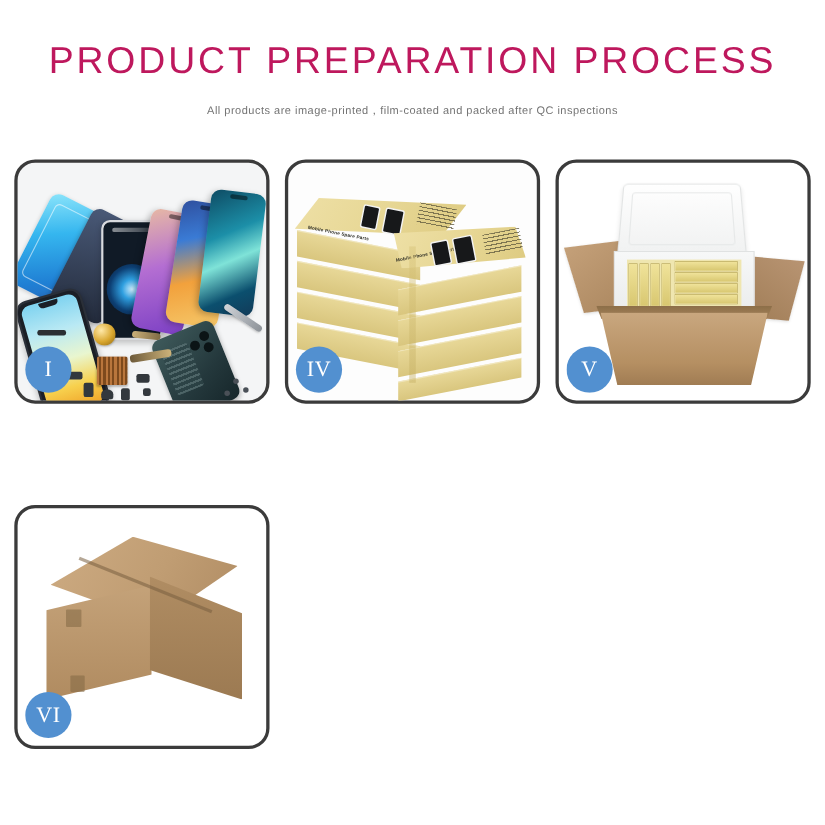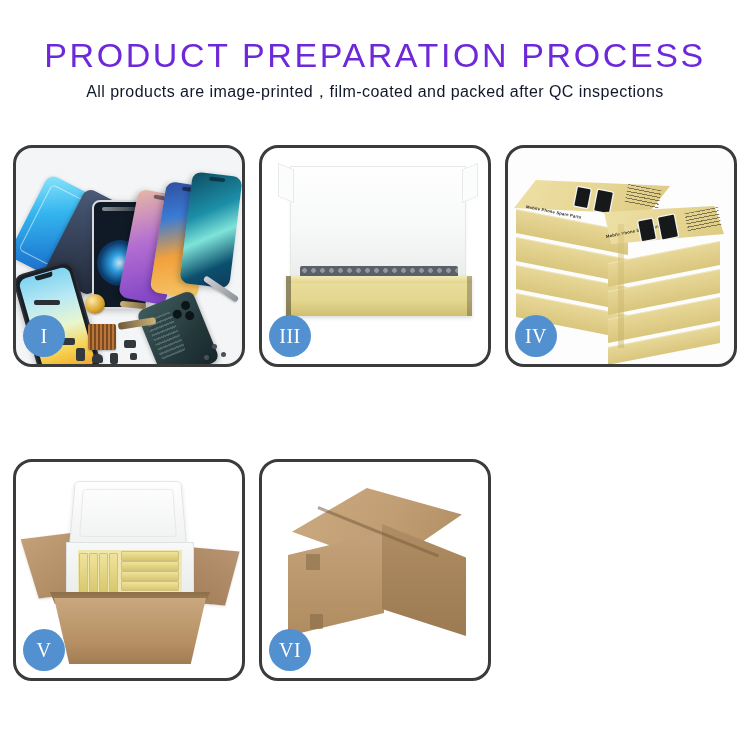--- a/index.html
+++ b/index.html
@@ -10,30 +10,30 @@
     overflow:hidden;
     position:relative;
   }
 
   
   #header { padding-top:38px; text-align:center; }
   #page-title {
     font-size:34px;
     font-weight:400;
     letter-spacing:2.6px;
-    color:#6d28d9;
+    color:#be185d;
     line-height:1.05;
     white-space:nowrap;
   }
   #page-subtitle {
-    margin-top:8px;
-    font-size:16px;
+    margin-top:20px;
+    font-size:10px;
     font-weight:400;
     letter-spacing:0.45px;
-    color:#0f172a;
+    color:#737373;
     white-space:nowrap;
   }
 
   
   #grid {
     position:absolute;
     left:13px; top:145px;
     width:724px;
     display:grid;
     grid-template-columns:repeat(3, 232px);
@@ -385,32 +385,20 @@
       <div class="pp" style="left:114px;top:205px;width:7px;height:7px;"></div>
       <div class="pp" style="left:45px;top:190px;width:14px;height:7px;"></div>
       <div class="dot" style="left:196px;top:196px;"></div>
       <div class="dot" style="left:205px;top:204px;"></div>
       <div class="dot" style="left:188px;top:207px;"></div>
     </div>
     <div class="badge">I</div>
   </div>
 
 
-  <div class="panel p3">
-    <div class="stage">
-      <div class="lidFoam"></div>
-      <div class="innerWrap"></div>
-      <div class="boxBodyY">
-        <div class="lip"></div>
-        <div class="edgeL"></div>
-        <div class="edgeR"></div>
-      </div>
-    </div>
-    <div class="badge">III</div>
-  </div>
 
   <div class="panel p4">
     <div class="stage stack">
 
       <div class="kFront" style="left:8px;top:72px;width:112px;height:24px;transform:skewY(11deg);"></div>
       <div class="kFront" style="left:8px;top:100px;width:112px;height:24px;transform:skewY(11deg);"></div>
       <div class="kFront" style="left:8px;top:128px;width:112px;height:24px;transform:skewY(11deg);"></div>
       <div class="kFront" style="left:8px;top:156px;width:112px;height:24px;transform:skewY(11deg);"></div>
 
       <div class="kFront" style="left:100px;top:104px;width:112px;height:24px;transform:skewY(-11deg);"></div>

